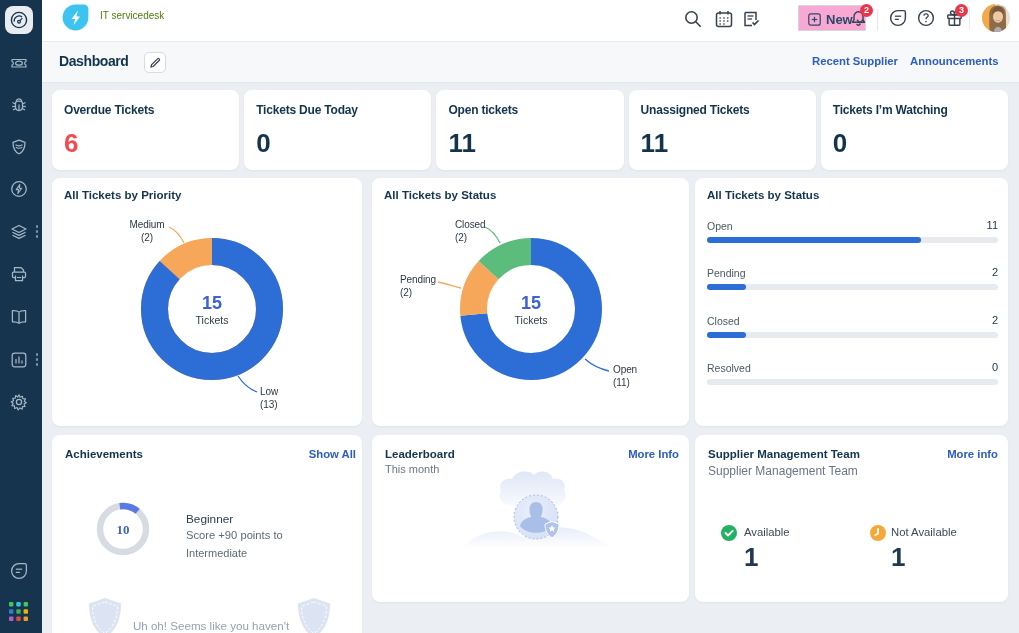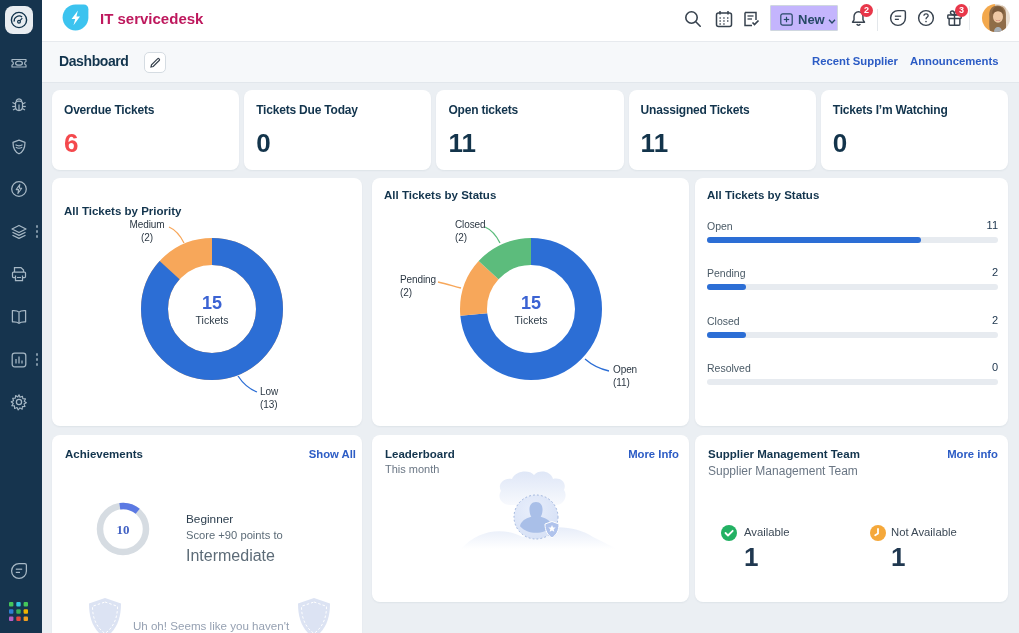--- a/index.html
+++ b/index.html
@@ -33,21 +33,21 @@
 .bfill { position:absolute; left:0; top:0; height:6px; border-radius:3px; background:#2c6ed5; }
 .kebab { position:absolute; left:35.5px; width:2.5px; height:2.5px; border-radius:50%; background:#8196a7; box-shadow:0 5px 0 #8196a7, 0 10px 0 #8196a7; }
 </style>
 </head>
 <body>
 <div id="topbar">
   <svg width="27" height="27" style="position:absolute;left:20px;top:4px;" viewBox="0 0 27 27">
     <path d="M13.5 0.6 H21.8 C24.4 0.6 26.4 2.6 26.4 5.2 V13.5 C26.4 20.6 20.6 26.4 13.5 26.4 C6.4 26.4 0.6 20.6 0.6 13.5 C0.6 6.4 6.4 0.6 13.5 0.6 Z" fill="#3cc3ef"></path>
     <path d="M15.9 6.6 L9.6 14.9 L13.2 14.9 L11.5 21.2 L18 12.6 L14.4 12.6 Z" fill="#fff"></path>
   </svg>
-  <div style="position:absolute;left:58px;top:10px;font-size:15px;color:#be185d;font-weight:bold;">IT servicedesk</div>
+  <div style="position:absolute;left:58px;top:10px;font-size:10px;color:#4d7c0f;">IT servicedesk</div>
 
   <svg width="18" height="18" style="position:absolute;left:642px;top:10px;" viewBox="0 0 18 18" fill="none" stroke="#37424e" stroke-width="1.6">
     <circle cx="7.5" cy="7.5" r="5.7"></circle>
       <line x1="11.8" y1="11.8" x2="16.2" y2="16.2" stroke-linecap="round"></line>
   </svg>
 
   <svg width="18" height="18" style="position:absolute;left:673px;top:10px;" viewBox="0 0 18 18" fill="none" stroke="#37424e" stroke-width="1.5">
     <rect x="1.5" y="3" width="15" height="13.5" rx="2"></rect>
     <line x1="5" y1="1" x2="5" y2="4.4"></line>
       <line x1="13" y1="1" x2="13" y2="4.4"></line>
@@ -63,21 +63,21 @@
       </g>
   </svg>
 
   <svg width="18" height="18" style="position:absolute;left:700px;top:10px;" viewBox="0 0 18 18" fill="none" stroke="#37424e" stroke-width="1.5">
     <path d="M3 2.5 H14 V10 M3 2.5 V15.5 H10"></path>
     <line x1="5.5" y1="6" x2="11.5" y2="6" stroke-width="1.3"></line>
       <line x1="5.5" y1="9" x2="10" y2="9" stroke-width="1.3"></line>
     <path d="M10.5 12.5 L12.5 14.5 L16.5 10.5" stroke-width="1.7"></path>
   </svg>
 
-  <div style="position:absolute;left:728px;top:5px;width:68px;height:26px;border:1px solid #cfd7df;border-radius:1px;background:#c4b5fd;">
+  <div style="position:absolute;left:756px;top:5px;width:68px;height:26px;border:1px solid #cfd7df;border-radius:1px;background:#f9a8d4;">
     <svg width="13" height="13" style="position:absolute;left:9px;top:6.5px;" viewBox="0 0 13 13" fill="none" stroke="#264966" stroke-width="1.2">
       <rect x="0.8" y="0.8" width="11.4" height="11.4" rx="2"></rect>
         <line x1="6.5" y1="3.8" x2="6.5" y2="9.2"></line>
         <line x1="3.8" y1="6.5" x2="9.2" y2="6.5"></line>
     </svg>
     <span style="position:absolute;left:27px;top:6px;font-size:13px;font-weight:bold;color:#264966;">New</span>
     <svg width="8" height="5" style="position:absolute;left:57px;top:13px;" viewBox="0 0 8 5" fill="none" stroke="#264966" stroke-width="1.4">
         <path d="M1 0.8 L4 3.9 L7 0.8"></path>
       </svg>
   </div>
@@ -246,21 +246,21 @@
         <div class="ctitle">Unassigned Tickets</div>
         <div class="num">11</div>
       </div>
     <div class="card">
         <div class="ctitle">Tickets I’m Watching</div>
         <div class="num">0</div>
       </div>
   </div>
   <div id="row2">
     <div class="card c1" id="chart1">
-        <div class="ctitle" style="position:absolute;left:12px;top:27px;">All Tickets by Priority</div>
+        <div class="ctitle" style="position:absolute;left:12px;top:11px;">All Tickets by Priority</div>
       <svg width="310" height="248" style="position:absolute;left:0;top:0;">
         <g transform="rotate(-90 160 131)">
           <circle cx="160" cy="131" r="57.5" fill="none" stroke="#f7a75a" stroke-width="27"></circle>
           <circle cx="160" cy="131" r="57.5" fill="none" stroke="#2c6ed5" stroke-width="27" stroke-dasharray="313.1 48.2"></circle>
         </g>
         <path d="M117 49 C 124 52, 128 57, 132 65" fill="none" stroke="#f7a75a" stroke-width="1.3"></path>
         <path d="M186 198 C 192 207, 197 211, 205 214" fill="none" stroke="#2c6ed5" stroke-width="1.3"></path>
         <text x="160" y="131" text-anchor="middle" font-size="18" font-weight="bold" fill="#3b63d3">15</text>
         <text x="160" y="146" text-anchor="middle" font-size="10.5" fill="#2e3c49">Tickets</text>
       </svg>
@@ -321,21 +321,21 @@
       <div class="link" style="position:absolute;right:6px;top:13px;">Show All</div>
       <svg width="62" height="62" style="position:absolute;left:40px;top:63px;">
         <circle cx="31" cy="31" r="23" fill="none" stroke="#d6dce2" stroke-width="6.5"></circle>
         <g transform="rotate(-98 31 31)">
             <circle cx="31" cy="31" r="23" fill="none" stroke="#5b79e3" stroke-width="6.5" stroke-dasharray="19 126"></circle>
           </g>
         <text x="31" y="36" text-anchor="middle" font-size="13" font-weight="bold" fill="#4262c4" font-family="Liberation Serif,serif">10</text>
       </svg>
       <div style="position:absolute;left:134px;top:77px;font-size:11.8px;color:#2c3e4e;">Beginner</div>
       <div style="position:absolute;left:134px;top:94px;font-size:11.2px;color:#5c6b77;">Score +90 points to</div>
-      <div style="position:absolute;left:134px;top:111.5px;font-size:16px;color:#5c6b77;">Intermediate</div>
+      <div style="position:absolute;left:134px;top:111.5px;font-size:11px;color:#5c6b77;">Intermediate</div>
       <svg width="34" height="42" style="position:absolute;left:36px;top:162px;" viewBox="0 0 34 42">
         <path d="M17 1 L33 6.5 C33 21 29 33 17 41 C5 33 1 21 1 6.5 Z" fill="#dce3f3"></path>
         <path d="M17 5 L29.5 9.3 C29.5 20.5 26 30 17 36.5 C8 30 4.5 20.5 4.5 9.3 Z" fill="none" stroke="#fff" stroke-width="1" stroke-dasharray="2.5 2"></path>
       </svg>
       <svg width="34" height="42" style="position:absolute;left:245px;top:162px;" viewBox="0 0 34 42">
         <path d="M17 1 L33 6.5 C33 21 29 33 17 41 C5 33 1 21 1 6.5 Z" fill="#dce3f3"></path>
         <path d="M17 5 L29.5 9.3 C29.5 20.5 26 30 17 36.5 C8 30 4.5 20.5 4.5 9.3 Z" fill="none" stroke="#fff" stroke-width="1" stroke-dasharray="2.5 2"></path>
       </svg>
       <div style="position:absolute;left:0;top:161px;width:318px;text-align:center;font-size:11.6px;line-height:12.5px;color:#96a1b2;margin-top:24px;">Uh oh! Seems like you haven't<br>achieved any badges yet!</div>
     </div>

